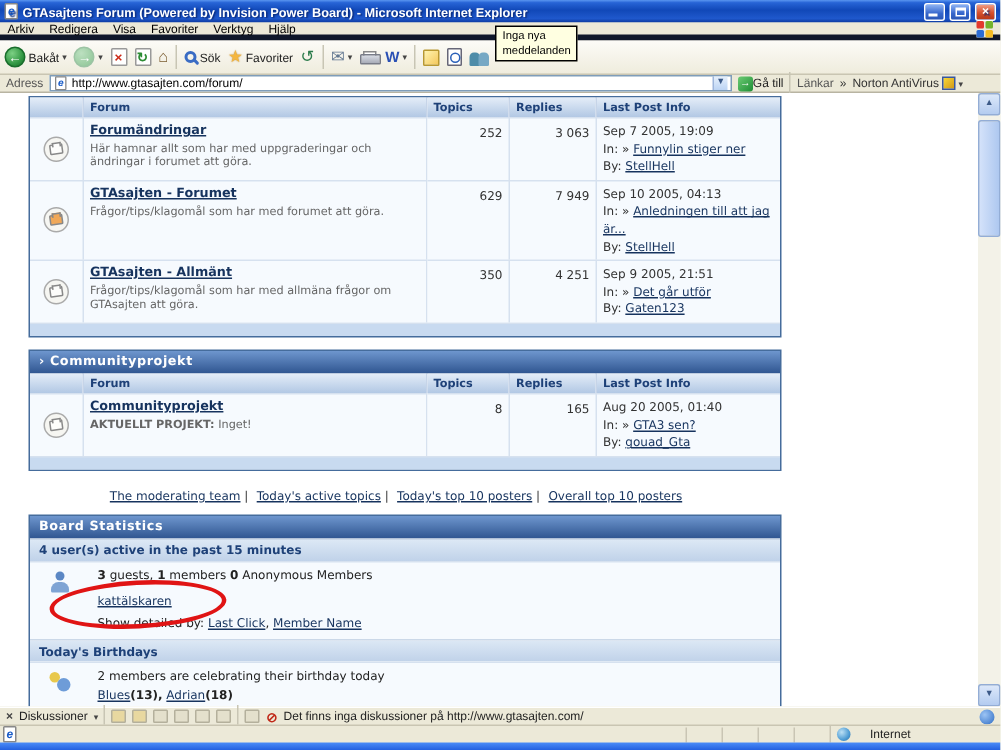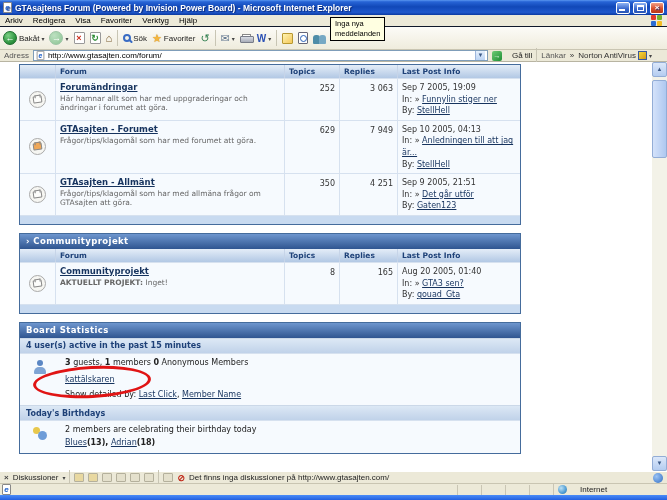--- a/index.html
+++ b/index.html
@@ -15,21 +15,21 @@
   .titlebar .title { flex:1; white-space:nowrap; overflow:hidden; }
   .cap-btn { width:14px; height:12px; border:1px solid #fff; border-radius:2px; flex:0 0 auto;
     background:linear-gradient(180deg,#8FB4F4,#3566CC 60%,#2A56B4); position:relative; }
   .cap-btn.close { background:linear-gradient(180deg,#F0A088,#D8502C 55%,#B83818); color:#fff;
     font-size:8px; line-height:10px; text-align:center; font-weight:bold; }
   .glyph-min { position:absolute; left:2px; bottom:2px; width:6px; height:2px; background:#fff; }
   .glyph-max { position:absolute; left:3px; top:2px; width:7px; height:6px; border:1px solid #fff; border-top-width:2px; }
 
   
   .menubar { height:12px; display:flex; align-items:center; padding:0 5px; gap:10px;
-    font-size:8px; color:#000; border-bottom:1px solid #0f172a; background:#ECE9D8; }
+    font-size:8px; color:#000; border-bottom:4px solid #0f172a; background:#ECE9D8; }
   .winflag { margin-left:auto; width:11px; height:11px; display:grid; grid-template-columns:5px 5px; gap:1px;
     background:#ECE9D8; }
   .winflag span { width:5px; height:5px; border-radius:1px; }
 
   
   .toolbar { height:23px; display:flex; align-items:center; padding:0 3px; gap:5px; font-size:8px;
     background:linear-gradient(180deg,#FCFBF7,#EFECDD); border-bottom:1px solid #C9C5B2; color:#222; }
   .tbtn { display:flex; align-items:center; gap:2px; }
   .circ { width:14px; height:14px; border-radius:50%; color:#fff; font-size:9px; line-height:13px;
     text-align:center; font-weight:bold; }
@@ -68,21 +68,21 @@
     font-size:7.5px; line-height:1.35; padding:1px 4px; color:#000; }
 
   
   .addressbar { height:12px; display:flex; align-items:center; padding:0 4px; gap:4px; font-size:8px;
     color:#555; background:#ECE9D8; border-bottom:1px solid #B8B4A2; }
   .addr-input { width:455px; height:11px; background:#fff; border:1px solid #7F9DB9; display:flex;
     align-items:center; gap:3px; padding:0 2px; color:#000; }
   .addr-input .ie-pageicon { transform:scale(.85); }
   .addr-drop { margin-left:auto; width:10px; background:linear-gradient(180deg,#E6F0FC,#BCD4F4); border-left:1px solid #9EB6DC;
     font-size:6px; color:#3C5A88; text-align:center; height:9px; line-height:9px; }
-  .go-btn { display:flex; align-items:center; gap:10px; color:#222; }
+  .go-btn { display:flex; align-items:center; gap:0; color:#222; }
   .go-circ { width:10px; height:10px; border-radius:2px; background:linear-gradient(135deg,#6CCB74,#1E8E34);
     color:#fff; font-size:7px; line-height:10px; text-align:center; font-weight:bold; }
   .links-lbl { color:#555; }
   .chev { color:#333; font-size:8px; }
   .norton { display:flex; align-items:center; gap:2px; color:#333; }
   .norton-ic { width:9px; height:9px; background:linear-gradient(135deg,#F8D838,#D09818); border:1px solid #3858A0; }
 
   
   .content { position:absolute; top:62px; left:0; width:667px; height:409px; background:#fff; }
   .page { width:528px; height:100%; overflow:hidden; font-family:"DejaVu Sans",sans-serif; }
@@ -381,20 +381,29 @@
         <span>Aug 20 2005, 01:40</span><br>
         <span>In: »</span>
         <span class="lnk">GTA3 sen?</span><br>
         <span>By:</span>
         <span class="lnk">gouad_Gta</span>
       </div>
     </div>
     <div class="tfoot"></div>
   </div>
 
+  <div class="pagelinks">
+    <span class="lnk">The moderating team</span>
+    <span class="sp">|</span>
+    <span class="lnk">Today's active topics</span>
+    <span class="sp">|</span>
+    <span class="lnk">Today's top 10 posters</span>
+    <span class="sp">|</span>
+    <span class="lnk">Overall top 10 posters</span>
+  </div>
 
   <div class="ftable" style="margin-top:8px">
     <div class="section-hdr">Board Statistics</div>
     <div class="subhdr">4 user(s) active in the past 15 minutes</div>
 
     <div class="srow">
       <div class="sicon">
             <span class="person"></span>
           </div>
       <div class="scell">

